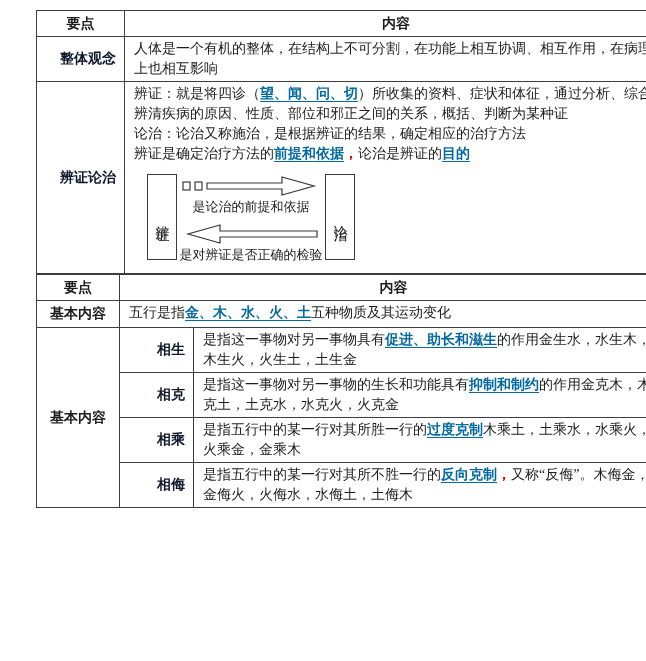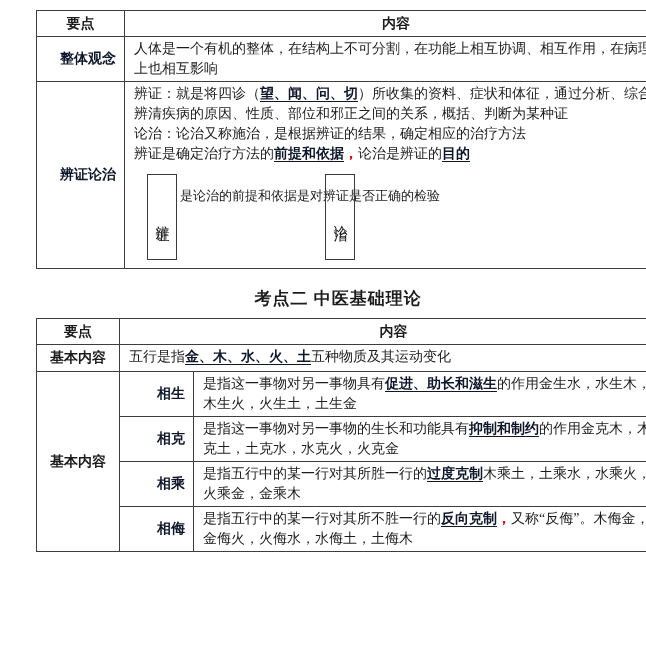--- a/index.html
+++ b/index.html
@@ -22,30 +22,30 @@
   .key-cell{
     color:#0f172a;font-weight:bold;text-align:right;
     vertical-align:middle;padding:2px 8px;
   }
   .black-key{
     color:#1c1c1c;font-weight:bold;text-align:center;
     vertical-align:middle;padding:4px 0;
   }
   .content-cell{vertical-align:top;padding:2px 9px;line-height:20px;}
   .content-cell p{margin:0;}
-  .hl{color:#0f172a;font-weight:bold;text-decoration:underline;text-underline-offset:3px;}
+  .hl{color:#0369a1;font-weight:bold;text-decoration:underline;text-underline-offset:3px;}
   .redc{color:#e60000;font-weight:bold;}
   
   .diagram{display:flex;align-items:flex-start;margin:10px 0 6px 13px;}
   .vbox{
     width:28px;height:84px;border:1px solid #3a3a3a;
     display:flex;align-items:center;justify-content:center;
     writing-mode:vertical-rl;letter-spacing:3px;font-size:14px;
   }
-  .dmid{width:142px;display:flex;align-items:center;margin:8px 3px;text-align:center;}
+  .dmid{width:142px;display:flex;flex-direction:column;align-items:center;margin:0 3px;text-align:center;}
   .dmid svg{display:block;}
   .arrow-label{font-size:13px;line-height:15px;white-space:nowrap;margin:1px 0 3px 0;}
 </style>
 </head>
 <body>
 
 <div class="page">
 
 
   <table>
@@ -85,21 +85,20 @@
             </svg>
             <div class="arrow-label">是对辨证是否正确的检验</div>
           </div>
           <div class="vbox">论治</div>
         </div>
       </td>
     </tr>
   </tbody>
     </table>
 
-  <div class="sec-title second">考点二 中医基础理论</div>
 
   <table>
     <colgroup>
         <col style="width:83px">
         <col style="width:74px">
         <col>
       </colgroup>
     <tbody>
         <tr>
       <th>要点</th>

